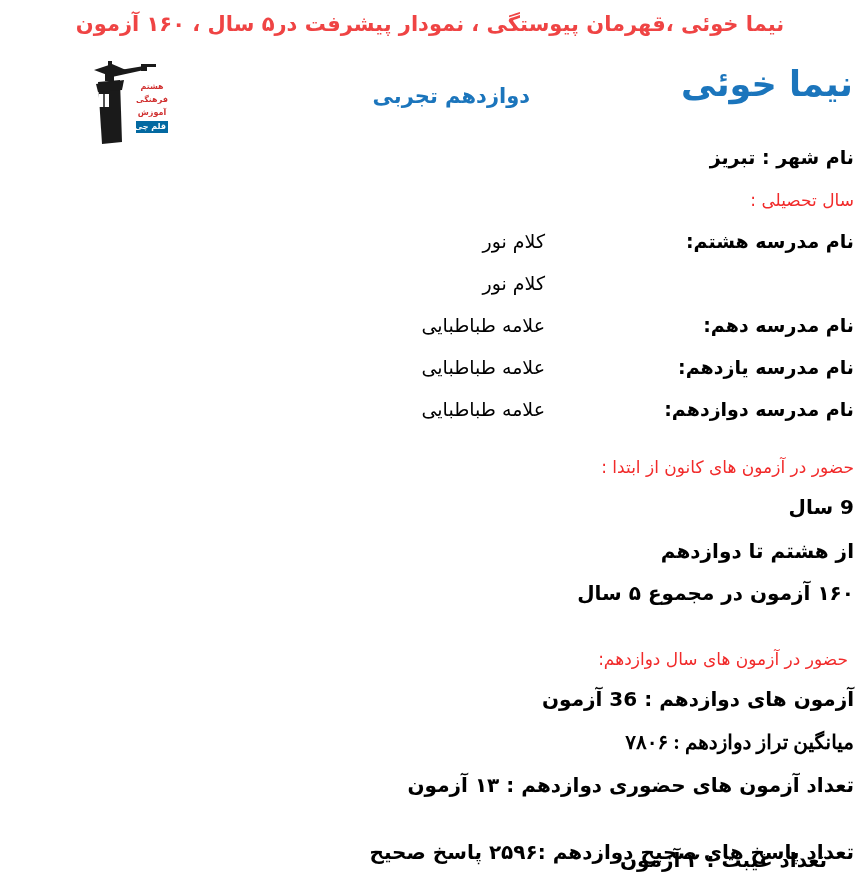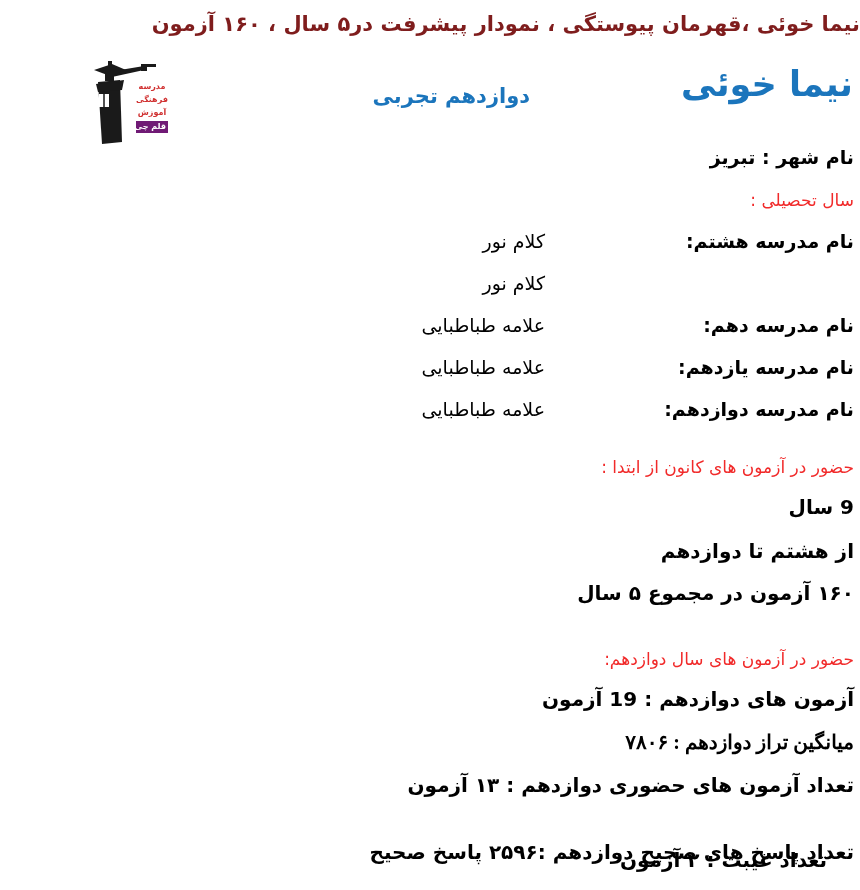--- a/index.html
+++ b/index.html
@@ -10,21 +10,22 @@
     width: 860px;
     height: 890px;
     background: #ffffff;
     overflow: hidden;
     direction: rtl;
   }
   .abs { position: absolute; white-space: nowrap; direction: rtl; unicode-bidi: plaintext; }
 
   .title {
     top: 12px; left: 0; right: 0;
-    color: #7f1d1d;
+    text-align: center;
+    color: #ef4444;
     font-size: 21px;
     font-weight: bold;
   }
   .student-name {
     top: 64px; right: 7px;
     color: #1b75bc;
     font-size: 35px;
     font-weight: bold;
   }
   .grade {
@@ -63,21 +64,21 @@
   .stat {
     right: 6px;
     color: #000000;
     font-size: 20px;
     font-weight: bold;
   }
   .h-overall { top: 457px; right: 6px; }
   .s-years   { top: 495px; }
   .s-range   { top: 539px; }
   .s-total   { top: 581px; }
-  .h-grade12 { top: 649px; right: 6px; }
+  .h-grade12 { top: 649px; right: 12px; }
   .s-exams   { top: 687px; }
   .s-score   { top: 730px; font-family: Liberation Serif, serif; }
   .s-present { top: 773px; }
   .s-correct { top: 812px; margin-top: 28px; }
   .s-absent  { top: 848px; right: 33px; }
 
   .logo {
     position: absolute;
     top: 58px; left: 86px;
     width: 84px; height: 88px;
@@ -92,21 +93,21 @@
   }
   .logo-text-line {
     color: #d03030;
     font-size: 8px;
     font-weight: bold;
     line-height: 13px;
     white-space: nowrap;
   }
   .logo-badge {
     margin-top: 2px;
-    background: #701a75;
+    background: #0369a1;
     color: #ffffff;
     font-size: 8px;
     font-weight: bold;
     line-height: 12px;
     padding: 0 2px;
     white-space: nowrap;
   }
   .logo-dash {
     position: absolute;
     top: 6px; left: 56px;
@@ -134,21 +135,21 @@
 
       <polygon points="12,24 34,22 36,84 16,86" fill="#1a1a1a"></polygon>
 
       <polygon points="10,26 38,22 36,32 12,34" fill="#1a1a1a"></polygon>
 
       <rect x="13" y="36" width="10" height="13" fill="#ffffff"></rect>
       <line x1="18" y1="36" x2="18" y2="49" stroke="#1a1a1a" stroke-width="1.5"></line>
     </svg>
     <div class="logo-dash"></div>
     <div class="logo-text-col">
-      <div class="logo-text-line">مدرسه</div>
+      <div class="logo-text-line">هشتم</div>
       <div class="logo-text-line">فرهنگی</div>
       <div class="logo-text-line">آموزش</div>
       <div class="logo-badge">قلم چی</div>
     </div>
   </div>
 
   <div class="abs student-name">نیما خوئی</div>
   <div class="abs grade">دوازدهم تجربی</div>
 
   <div class="abs city">نام شهر : تبریز</div>
@@ -167,19 +168,19 @@
 
   <div class="abs school-label r4">نام مدرسه دوازدهم:</div>
   <div class="abs school-value r4">علامه طباطبایی</div>
 
   <div class="abs red-line h-overall">حضور در آزمون های کانون از ابتدا :</div>
   <div class="abs stat s-years">9 سال</div>
   <div class="abs stat s-range">از هشتم تا دوازدهم</div>
   <div class="abs stat s-total">۱۶۰ آزمون در مجموع ۵ سال</div>
 
   <div class="abs red-line h-grade12">حضور در آزمون های سال دوازدهم:</div>
-  <div class="abs stat s-exams">آزمون های دوازدهم : 19 آزمون</div>
+  <div class="abs stat s-exams">آزمون های دوازدهم : 36 آزمون</div>
   <div class="abs stat s-score">میانگین تراز دوازدهم : ۷۸۰۶</div>
   <div class="abs stat s-present">تعداد آزمون های حضوری دوازدهم : ۱۳ آزمون</div>
   <div class="abs stat s-correct">تعداد پاسخ های صحیح دوازدهم :۲۵۹۶ پاسخ صحیح</div>
   <div class="abs stat s-absent">تعداد غیبت : ۲ آزمون</div>
 
 </div>
 
 </body></html>

